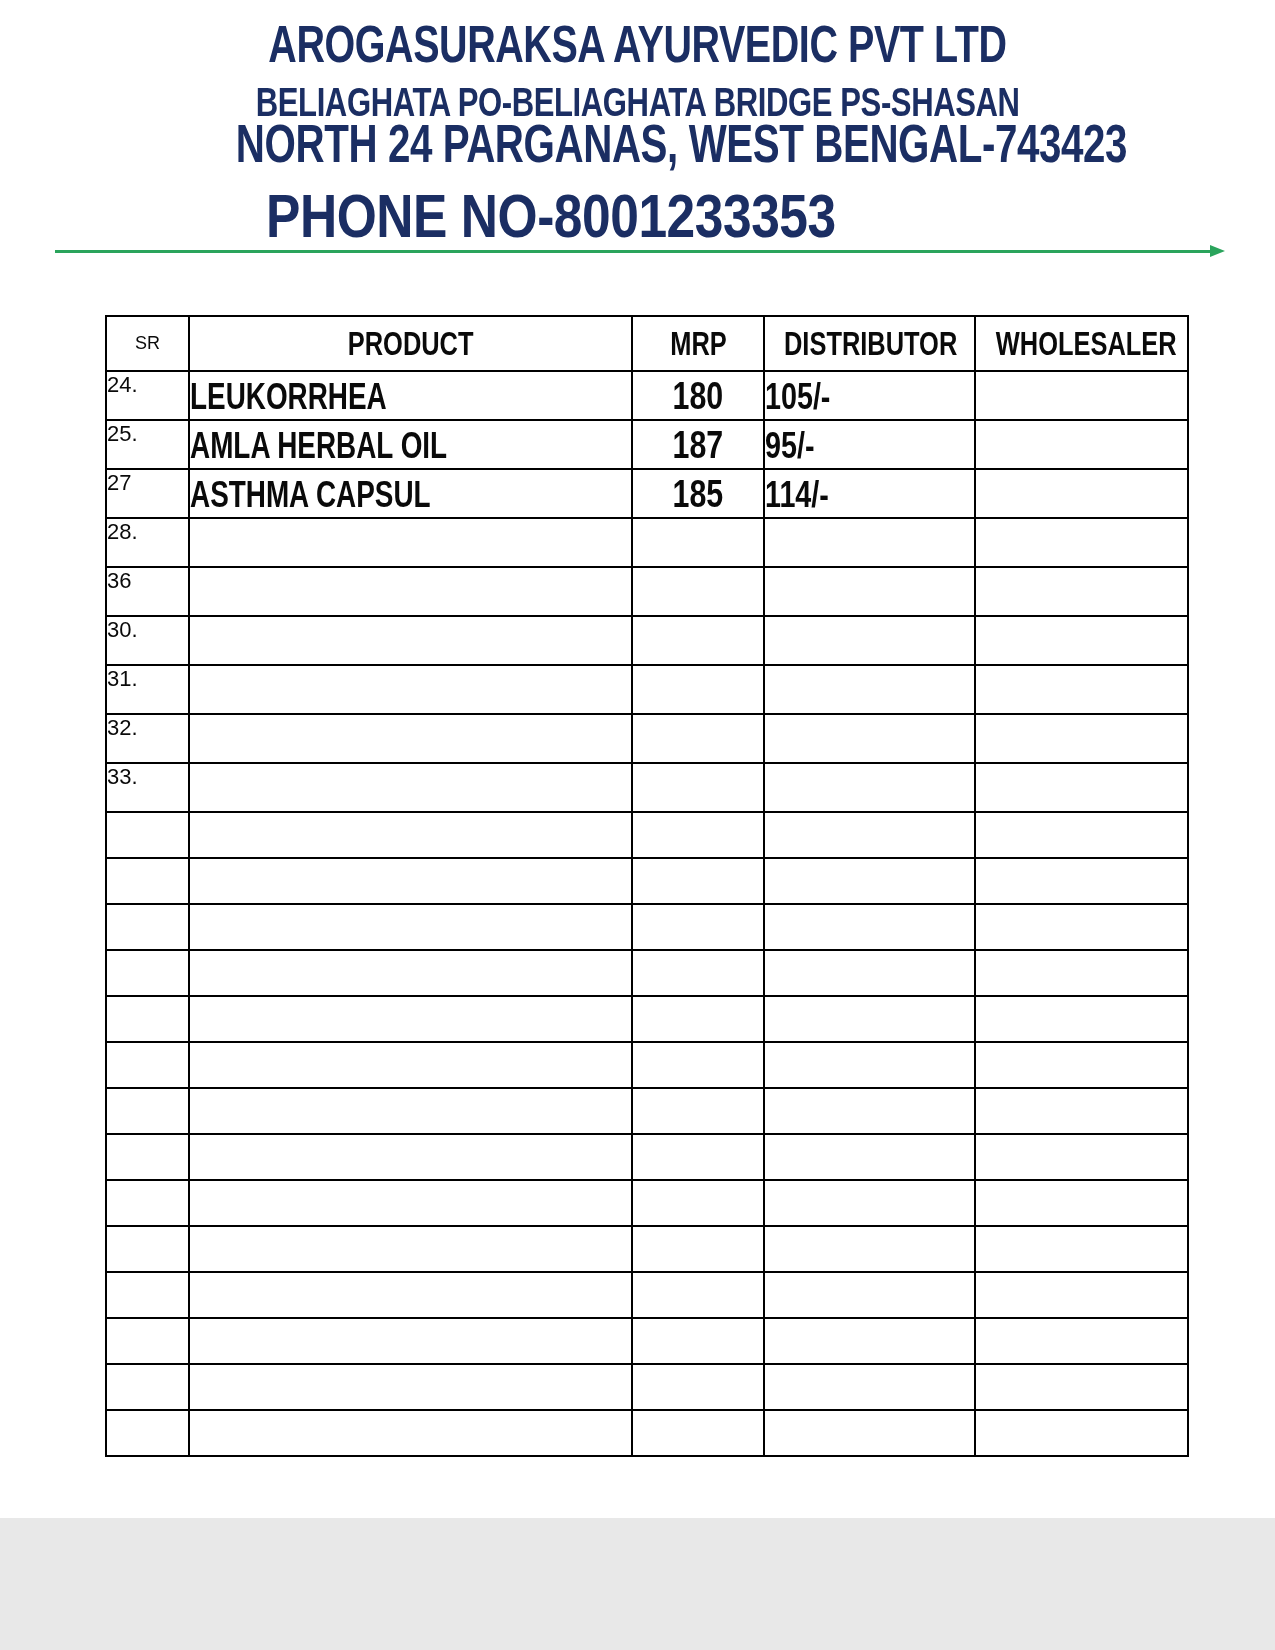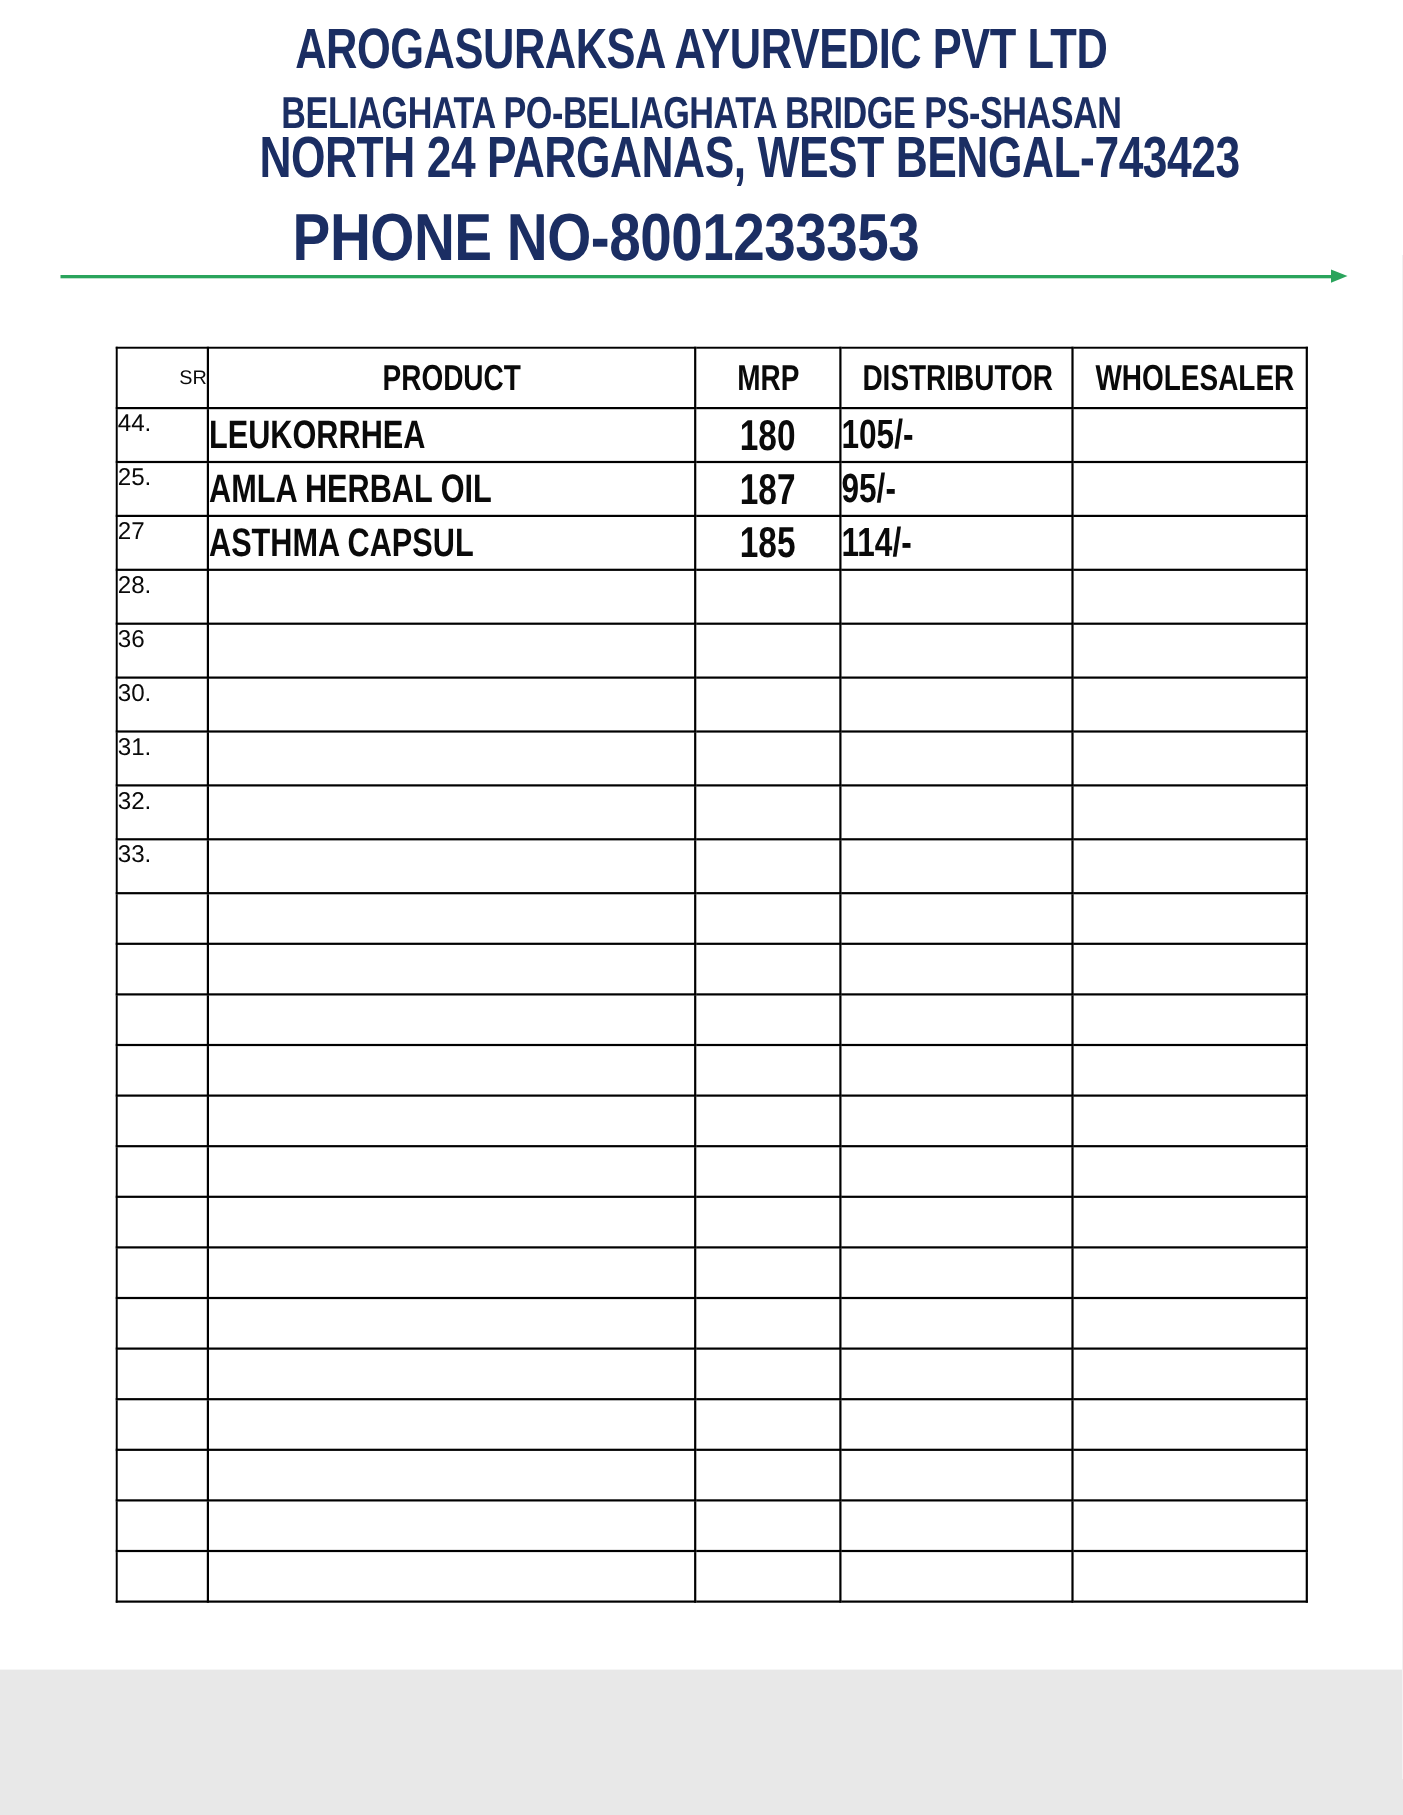--- a/index.html
+++ b/index.html
@@ -41,21 +41,21 @@
   col.c-prod  { width:443px; }
   col.c-mrp   { width:132px; }
   col.c-dist  { width:211px; }
   col.c-whole { width:213px; }
 
   tr.hdr   { height:55px; }
   tr.num   { height:49px; }
   tr.empty { height:46px; }
 
   th { font-weight:bold; text-align:center; vertical-align:middle; }
-  th.h-sr { font-weight:normal; font-size:18px; text-align:right; padding-left:10px; vertical-align:middle; }
+  th.h-sr { font-weight:normal; font-size:18px; text-align:center; padding-left:10px; vertical-align:middle; }
 
   .cnd  { display:inline-block; transform:scale(0.82,1.06); transform-origin:center center;
           line-height:1; white-space:nowrap; font-weight:bold; }
   .cnd-l{ transform-origin:left center; }
 
   th .cnd { font-size:31px; }
   th.h-mrp .cnd { font-size:31px; }
 
   td.td-sr   { vertical-align:top; text-align:left; padding:5px 0 0 14px; font-size:22px; }
   td.td-prod { vertical-align:middle; text-align:left; padding-left:17px; }
@@ -104,21 +104,21 @@
           <th class="h-mrp">
             <span class="cnd">MRP</span></th>
           <th>
             <span class="cnd">DISTRIBUTOR</span></th>
           <th>
             <span class="cnd">WHOLESALER</span></th>
         </tr>
       </thead>
       <tbody>
           <tr class="num">
-      <td class="td-sr">44.</td>
+      <td class="td-sr">24.</td>
       <td class="td-prod">
         <span class="cnd cnd-l">LEUKORRHEA</span></td>
       <td class="td-mrp">
         <span class="cnd">180</span></td>
       <td class="td-dist">
         <span class="cnd cnd-l">105/-</span></td>
       <td class="td-whole"></td>
     </tr>
           <tr class="num">
       <td class="td-sr">25.</td>

